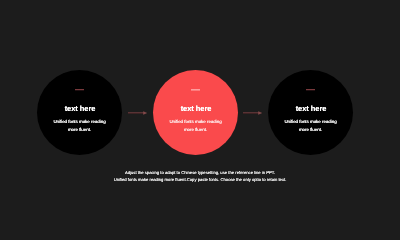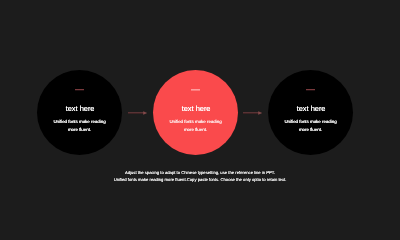--- a/index.html
+++ b/index.html
@@ -15,21 +15,21 @@
   .c-accent{background:#fa4a4c;}
   .c1{left:37px;}
   .c2{left:153px;}
   .c3{left:268px;}
 
   .dash{position:absolute;left:38.3px;top:19.0px;width:8.6px;height:1.55px;
         background:linear-gradient(#79393c,#79393c 62%,#200f11 68%,#200f11);}
   .c-accent .dash{left:38.4px;width:8.4px;
         background:linear-gradient(#ff9d9d,#ff9d9d 62%,#fd7b7c 68%,#fd7b7c);}
 
-  .ttl{position:absolute;left:1.2px;right:0;top:34.6px;font-size:7.5px;font-weight:normal;
+  .ttl{position:absolute;left:1.2px;right:0;top:34.6px;font-size:7.5px;font-weight:bold;
        color:#ffffff;text-align:center;letter-spacing:-0.05px;line-height:8px;
        text-shadow:0 0 0.5px rgba(255,255,255,1);}
 
   .desc{position:absolute;left:12.5px;width:60px;top:48.2px;font-size:4.4px;color:#ffffff;
         text-align:center;line-height:7.5px;
         text-shadow:0 0 0.45px rgba(255,255,255,1),0 0.35px 0 rgba(255,255,255,0.55);}
   .c-accent .desc{text-shadow:0 0 0.45px rgba(255,255,255,0.9);}
 
   
   .arrow{position:absolute;top:108px;width:24px;height:10px;line-height:0;}

